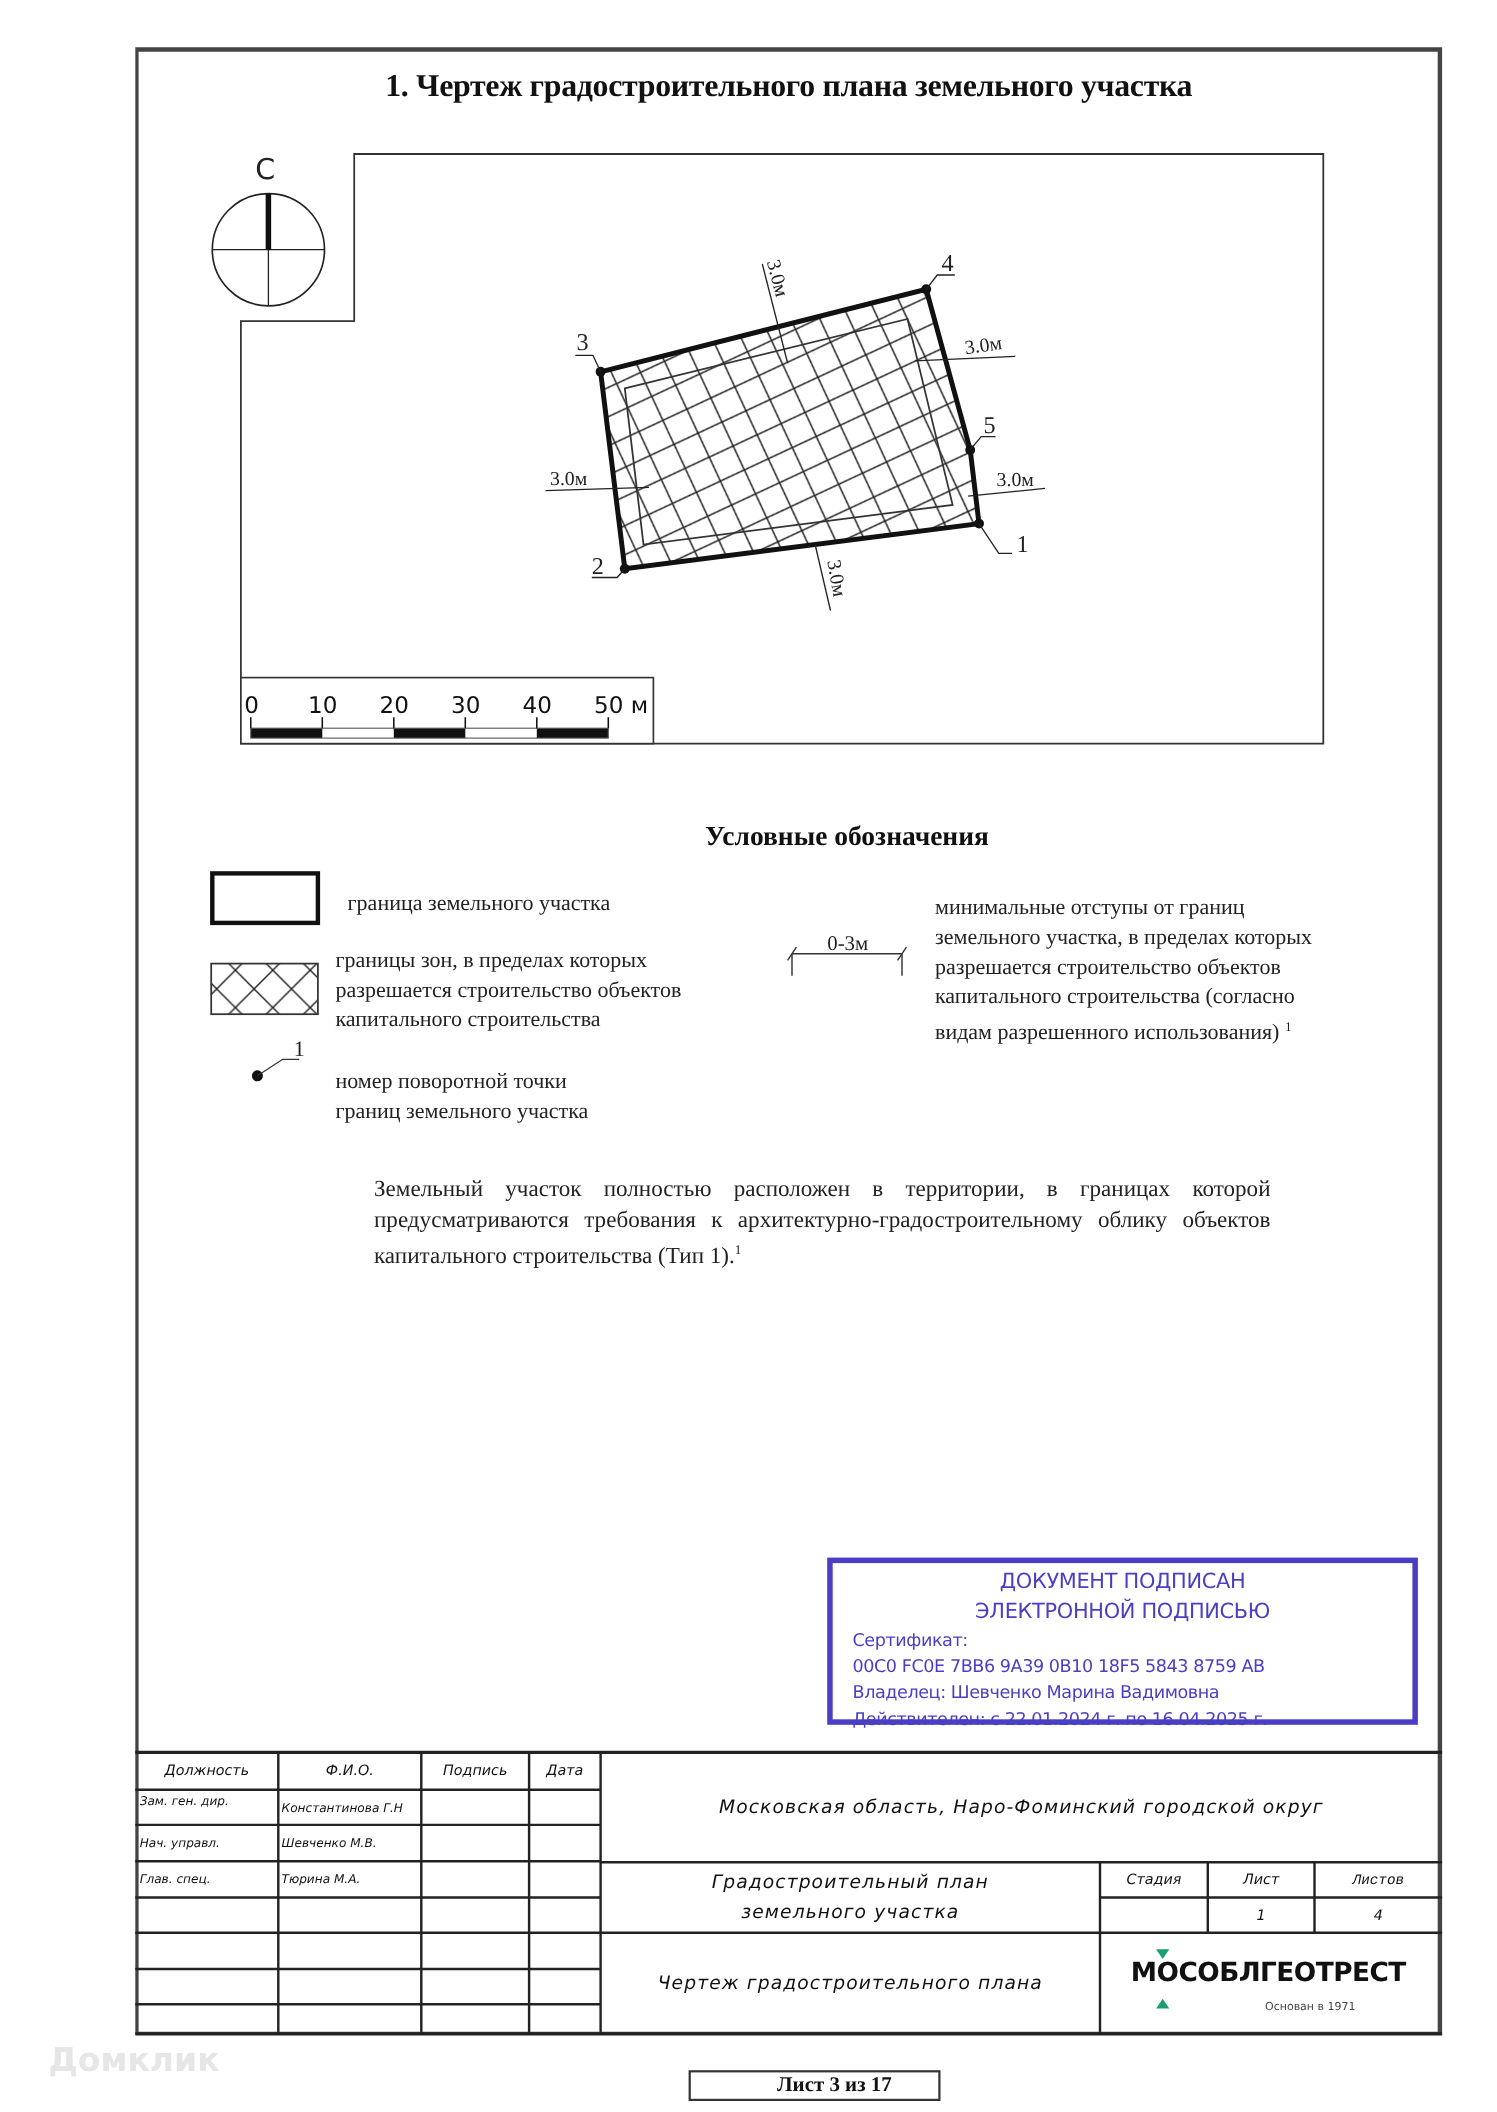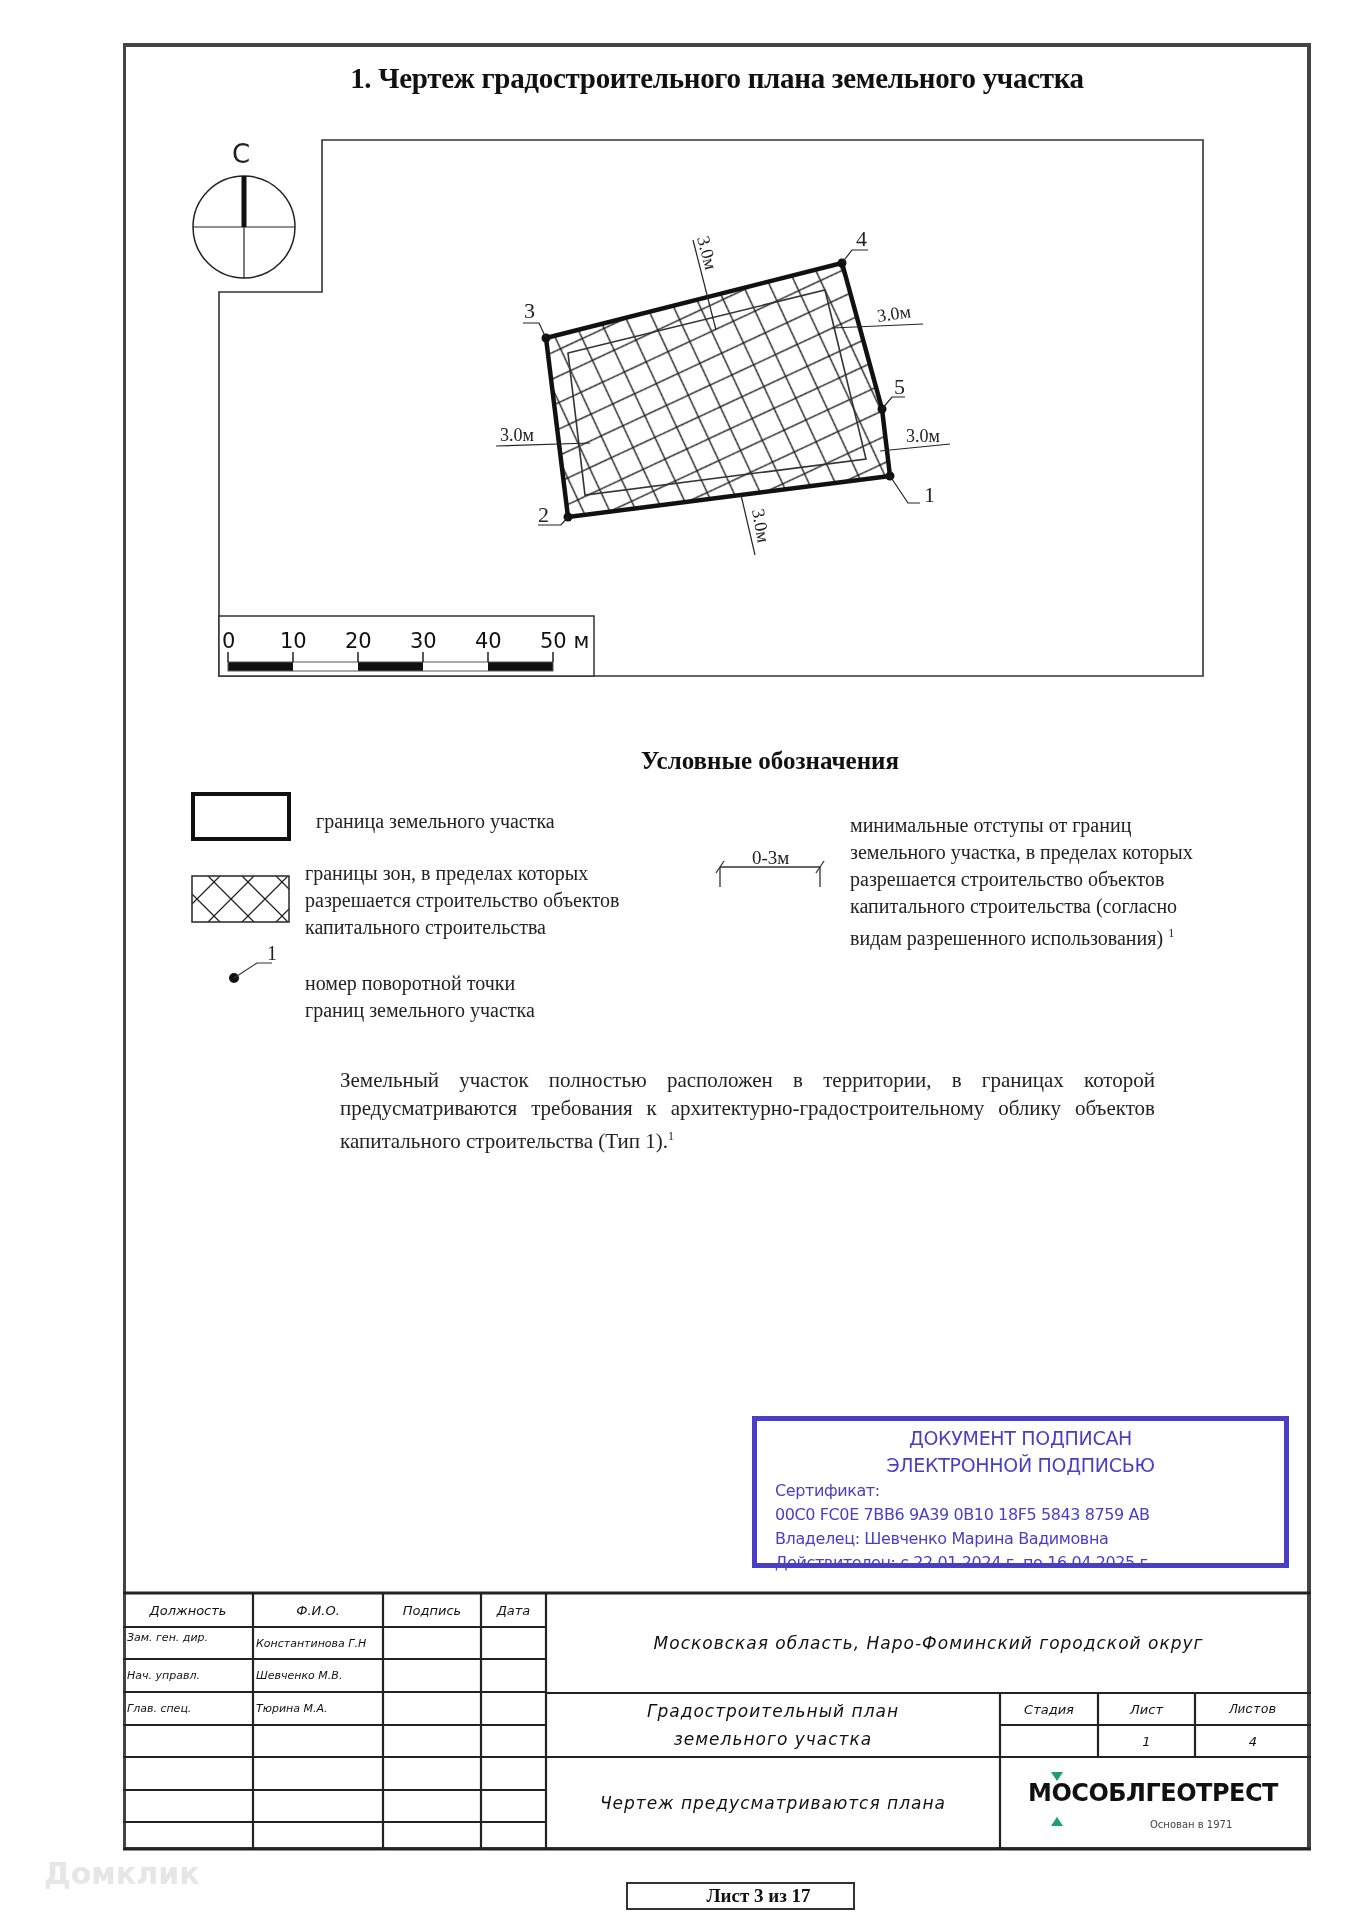--- a/index.html
+++ b/index.html
@@ -201,21 +201,21 @@
 
 <div class="cell" style="left:127px;top:1627px;width:126px;height:20px;font-size:11px;">Зам. ген. дир.</div>
 <div class="cell" style="left:256px;top:1627px;width:127px;height:32px;font-size:11px;">Константинова Г.Н</div>
 <div class="cell" style="left:127px;top:1659px;width:126px;height:33px;font-size:11px;">Нач. управл.</div>
 <div class="cell" style="left:256px;top:1659px;width:127px;height:33px;font-size:11px;">Шевченко М.В.</div>
 <div class="cell" style="left:127px;top:1692px;width:126px;height:33px;font-size:11px;">Глав. спец.</div>
 <div class="cell" style="left:256px;top:1692px;width:127px;height:33px;font-size:11px;">Тюрина М.А.</div>
 
 <div class="cell c big" style="left:546px;top:1593px;width:765px;height:100px;">Московская область, Наро-Фоминский городской округ</div>
 <div class="cell c big" style="left:546px;top:1693px;width:454px;height:64px;text-align:center;padding:0 60px;line-height:28px;">Градостроительный план земельного участка</div>
-<div class="cell c big" style="left:546px;top:1757px;width:454px;height:92px;">Чертеж предусматриваются плана</div>
+<div class="cell c big" style="left:546px;top:1757px;width:454px;height:92px;">Чертеж градостроительного плана</div>
 
 <div class="cell c" style="left:1000px;top:1693px;width:98px;height:32px;">Стадия</div>
 <div class="cell c" style="left:1098px;top:1693px;width:97px;height:32px;">Лист</div>
 <div class="cell c" style="left:1195px;top:1693px;width:116px;height:32px;font-family:Liberation Mono, monospace;">Листов</div>
 <div class="cell c" style="left:1000px;top:1725px;width:98px;height:32px;"></div>
 <div class="cell c" style="left:1098px;top:1725px;width:97px;height:32px;">1</div>
 <div class="cell c" style="left:1195px;top:1725px;width:116px;height:32px;">4</div>
 
 <div class="logo">
   <svg class="abs" style="left:50px;top:14px" width="14" height="56">

